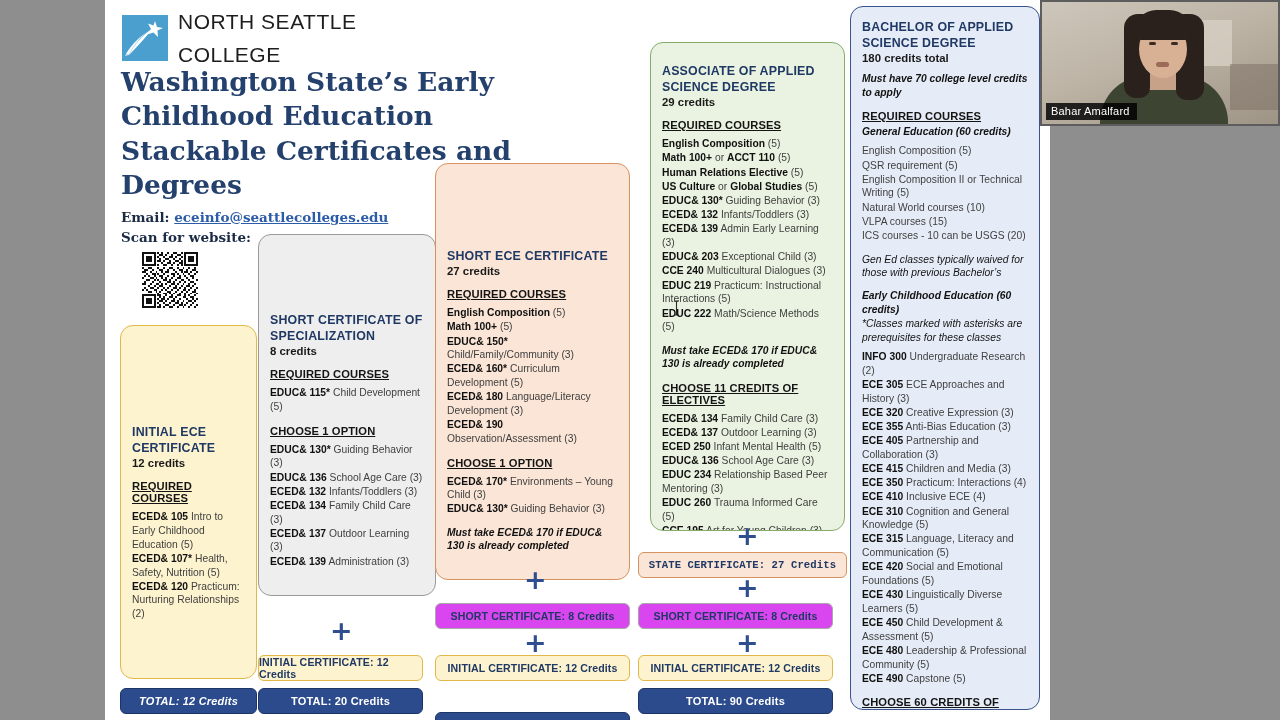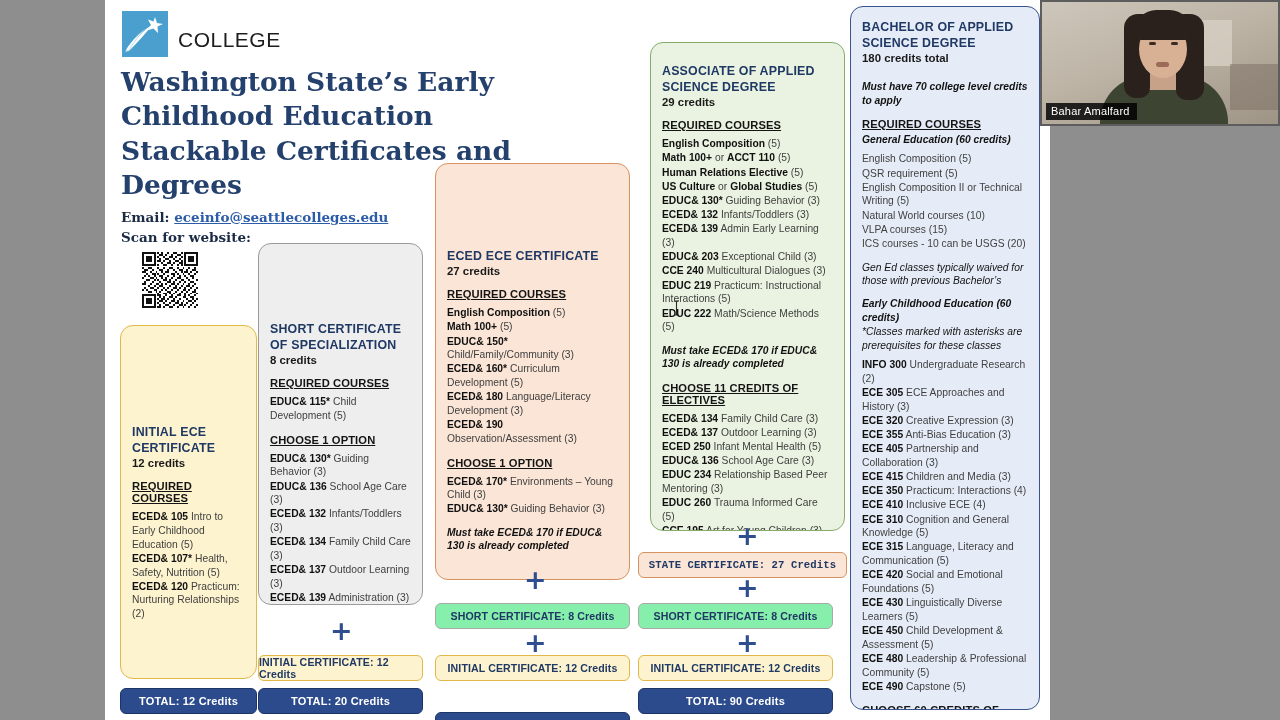--- a/index.html
+++ b/index.html
@@ -56,21 +56,21 @@
   }
   .c-credits { font-size: 11.4px; font-weight: 700; color: #1a1a1a; margin-top: 1px; }
   .c-sub-head {
     font-size: 11.2px; font-weight: 700; color: #141414;
     text-decoration: underline; margin-top: 11px; letter-spacing: .1px;
   }
   .c-note {
     font-size: 10.3px; font-weight: 700; font-style: italic; color: #121212;
     line-height: 1.30; margin-top: 10px;
   }
-  .c-note.tight { margin-top: 16px; }
+  .c-note.tight { margin-top: 8px; }
   ul.courses { list-style: none; margin-top: 6px; }
   ul.courses li {
     font-size: 10.3px; color: #3f3f3f; line-height: 1.33;
     margin-top: 0.5px;
   }
   ul.courses li b { color: #101010; font-weight: 700; }
   ul.courses li i { font-style: normal; color: #3f3f3f; }
 
   
   .card.initial  { background: #fdf3cf; border-color: #e0b94a; }
@@ -80,21 +80,21 @@
   .card.bas      { background: #e6ecf7; border-color: #39538e; }
 
   
   .chip {
     position: absolute; height: 26px; border-radius: 6px;
     border-width: 1.3px; border-style: solid;
     display: flex; align-items: center; justify-content: center;
     font-size: 10.6px; font-weight: 700; color: #1f3864; letter-spacing: .1px;
   }
   .chip.initial { background: #fdf3cf; border-color: #e0b94a; }
-  .chip.short   { background: #86efac; border-color: #a8a8a8; }
+  .chip.short   { background: #d946ef; border-color: #a8a8a8; }
   .chip.state   { background: #fae5d6; border-color: #d79261; }
 
   .plus {
     position: absolute; width: 22px; height: 22px; color: #2f4e8f;
     font-size: 27px; font-weight: 700; line-height: 20px; text-align: center;
     font-family: "DejaVu Sans", sans-serif;
   }
 
   .total {
     position: absolute; height: 26px; border-radius: 6px;
@@ -147,20 +147,21 @@
           <rect width="46" height="46" fill="#4a9fce"></rect>
           <g fill="#ffffff">
             <path d="M33 6 L35 12 L41 13 L35.5 15.5 L36 22 L31.5 17.5 L25 19.5 L29 14 L26 8.5 L31.5 10.5 Z"></path>
             <path d="M31 13 C22 19, 13 28, 7 40 C16 31, 24 22, 31 13 Z"></path>
             <path d="M27 16 C19 21, 12 29, 7 39 L4 39 C10 29, 18 21, 27 16 Z" opacity=".85"></path>
             <path d="M22 20 C16 25, 11 32, 7 40 L3 41 C8 32, 14 25, 22 20 Z" opacity=".7"></path>
           </g>
         </svg>
       </div>
       <div class="logo-text">
+        <div class="logo-l1">NORTH SEATTLE</div>
         <div class="logo-l2">COLLEGE</div>
       </div>
     </div>
 
     <div class="headline">Washington State’s Early Childhood Education Stackable Certificates and Degrees</div>
 
     <div class="contact">
       <div>
         <span>Email:</span>
         <a href="#">eceinfo@seattlecolleges.edu</a>
@@ -403,23 +404,23 @@
         <div class="c-title">INITIAL ECE CERTIFICATE</div>
         <div class="c-credits">12 credits</div>
         <div class="c-sub-head">REQUIRED COURSES</div>
         <ul class="courses">
           <li><b>ECED&amp; 105</b> <i>Intro to Early Childhood Education (5)</i></li>
           <li><b>ECED&amp; 107*</b> <i>Health, Safety, Nutrition (5)</i></li>
           <li><b>ECED&amp; 120</b> <i>Practicum: Nurturing Relationships (2)</i></li>
         </ul>
       </div>
     </div>
-    <div class="total" style="left:15px; top:688px; width:137px;">TOTAL: 12 Credits</div>
-
-    <div class="card short" style="left:153px; top:243px; width:165px; height:362px;">
+    <div class="total" style="left:15px; top:688px; width:137px;font-style:italic;">TOTAL: 12 Credits</div>
+
+    <div class="card short" style="left:153px; top:234px; width:178px; height:362px;">
       <div class="card-inner">
         <div style="height:57px"></div>
         <div class="c-title">SHORT CERTIFICATE OF SPECIALIZATION</div>
         <div class="c-credits">8 credits</div>
         <div class="c-sub-head">REQUIRED COURSES</div>
         <ul class="courses">
           <li><b>EDUC&amp; 115*</b> <i>Child Development (5)</i></li>
         </ul>
         <div class="c-sub-head">CHOOSE 1 OPTION</div>
         <ul class="courses">
@@ -432,21 +433,21 @@
         </ul>
       </div>
     </div>
     <div class="plus" style="left:225px; top:621px;">+</div>
     <div class="chip initial" style="left:153px; top:655px; width:165px;">INITIAL CERTIFICATE: 12 Credits</div>
     <div class="total" style="left:153px; top:688px; width:165px;">TOTAL: 20 Credits</div>
 
     <div class="card state" style="left:330px; top:163px; width:195px; height:417px;">
       <div class="card-inner">
         <div style="height:64px"></div>
-        <div class="c-title">ECED ECE CERTIFICATE</div>
+        <div class="c-title">SHORT ECE CERTIFICATE</div>
         <div class="c-credits">27 credits</div>
         <div class="c-sub-head">REQUIRED COURSES</div>
         <ul class="courses">
           <li><b>English Composition</b> <i>(5)</i></li>
           <li><b>Math 100+</b> <i>(5)</i></li>
           <li><b>EDUC&amp; 150*</b> <i>Child/Family/Community (3)</i></li>
           <li><b>ECED&amp; 160*</b> <i>Curriculum Development (5)</i></li>
           <li><b>ECED&amp; 180</b> <i>Language/Literacy Development (3)</i></li>
           <li><b>ECED&amp; 190</b> <i>Observation/Assessment (3)</i></li>
         </ul>

